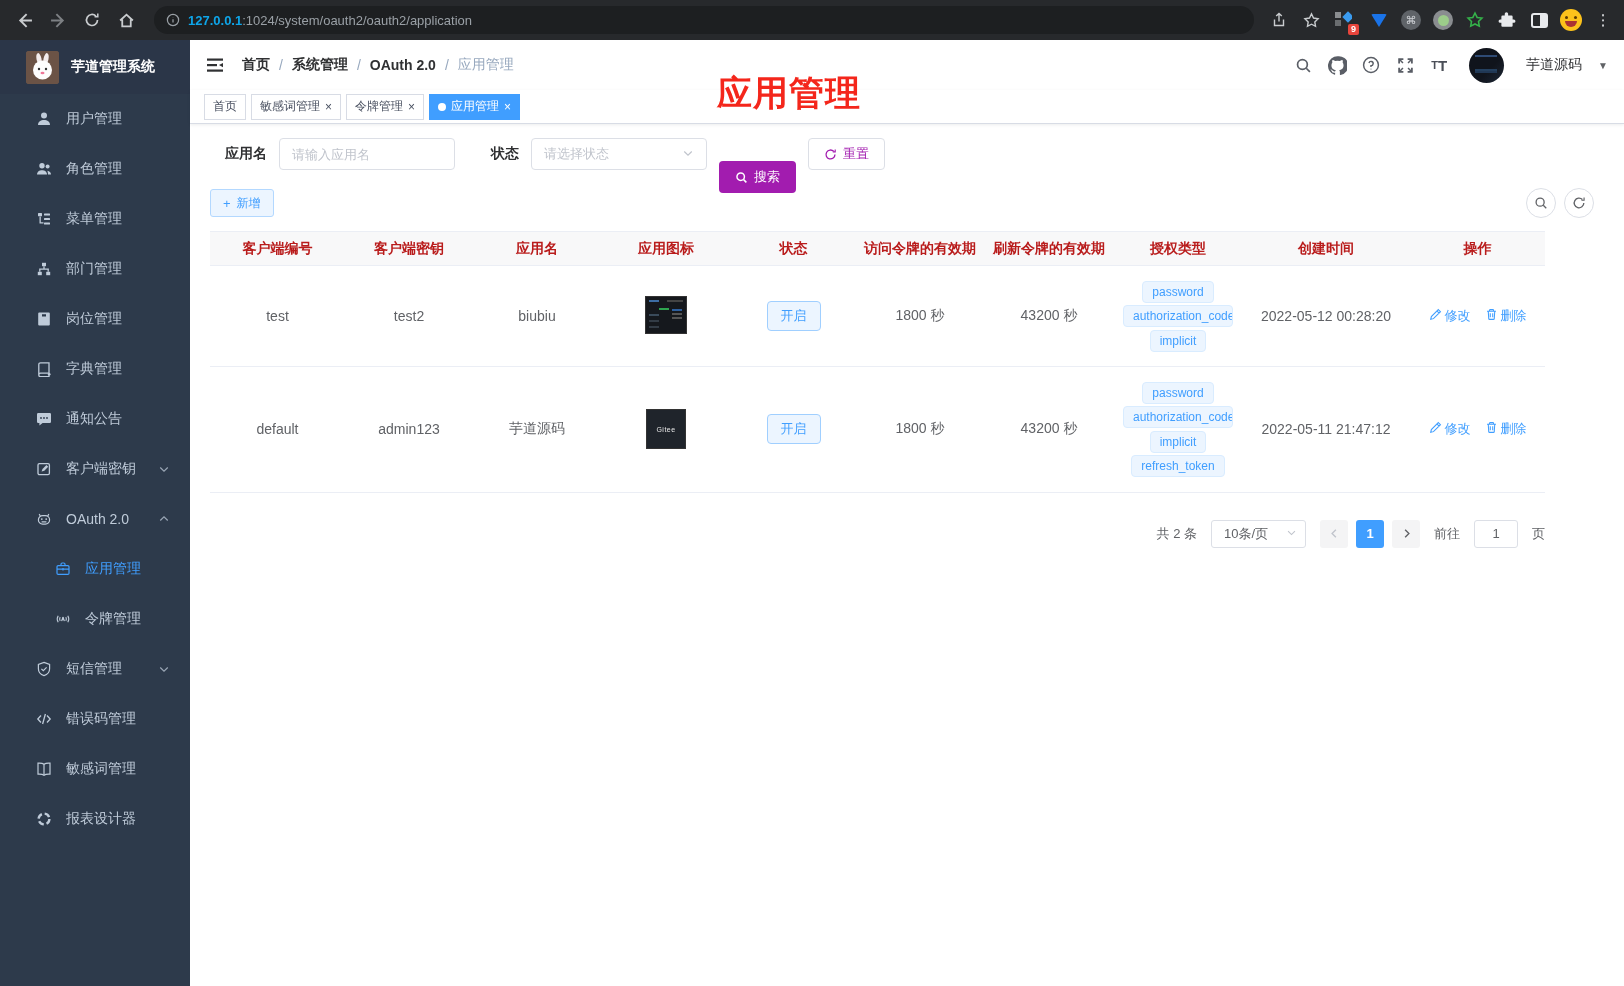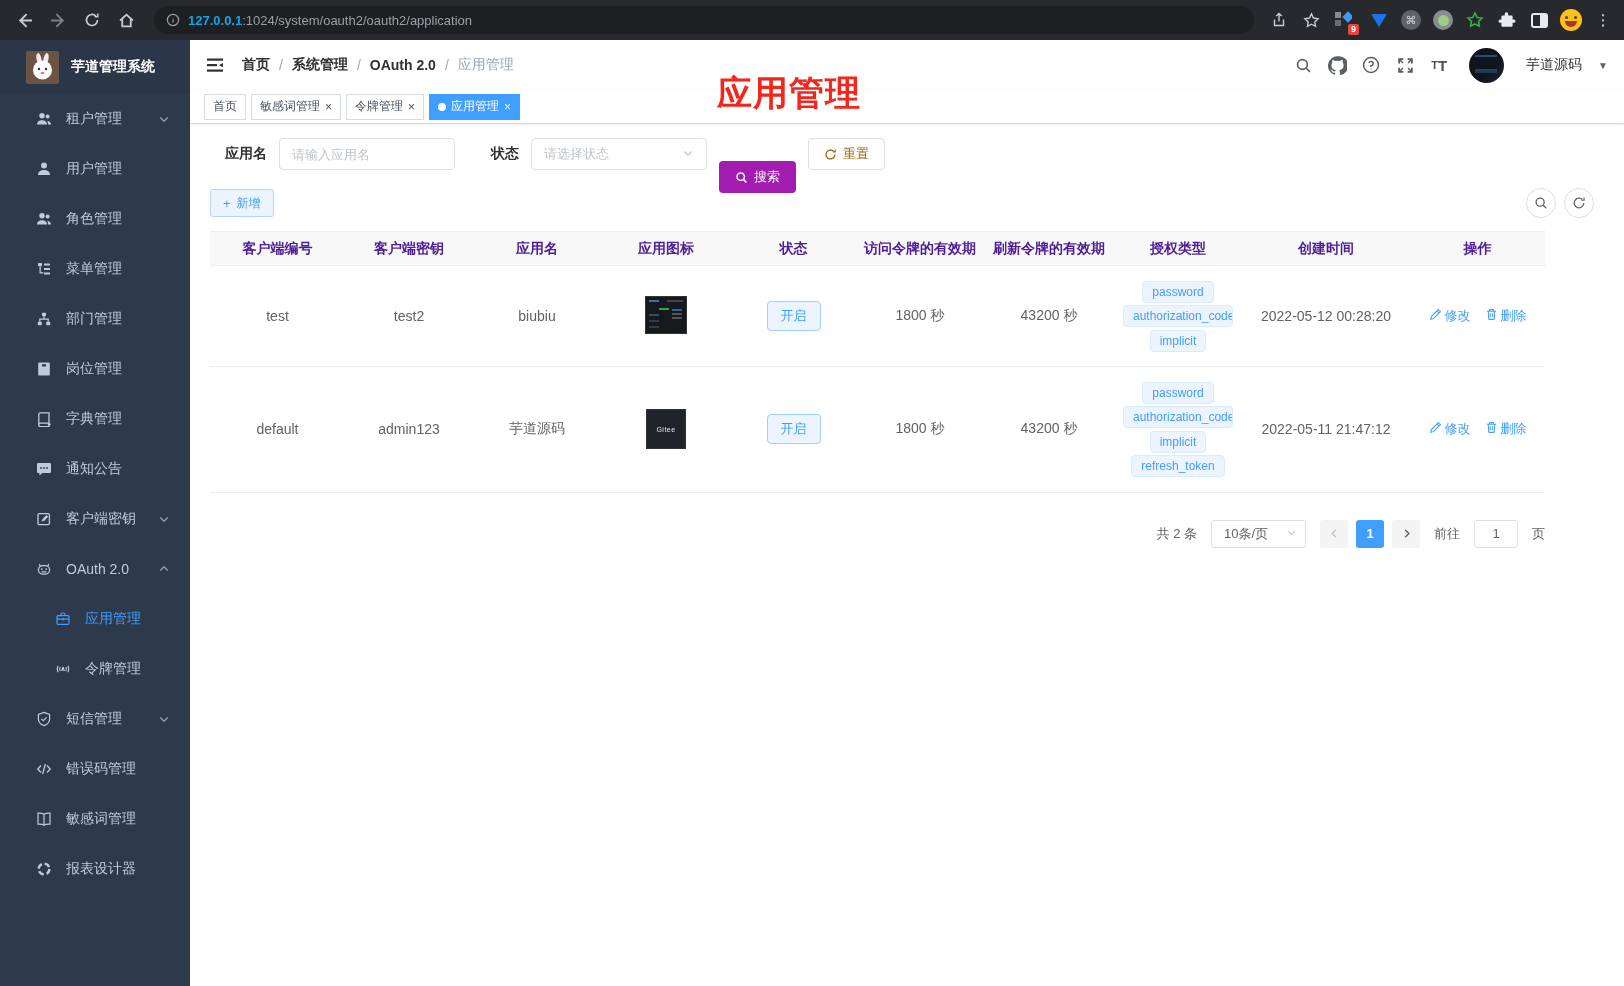--- a/index.html
+++ b/index.html
@@ -70,29 +70,29 @@
   .content { padding:14px 20px 0 20px; }
   .filter-row { display:flex; align-items:center; height:32px; padding-left:15px; }
   .f-label { font-size:14px; font-weight:600; color:#303133; margin-right:12px; }
   .f-input { width:176px; height:32px; border:1px solid #dcdfe6; border-radius:4px; padding:0 12px; font-size:13px; color:#606266; font-family:inherit; }
   .f-input::placeholder { color:#c0c4cc; }
   .f-select { width:176px; height:32px; border:1px solid #dcdfe6; border-radius:4px; padding:0 12px; font-size:13px; color:#c0c4cc; display:flex; align-items:center; justify-content:space-between; cursor:pointer; }
   .f-select .chev { color:#c0c4cc; }
   .gap36 { width:36px; } .gap12 { width:12px; }
   .btn { height:32px; border-radius:4px; font-size:13px; display:inline-flex; align-items:center; justify-content:center; gap:6px; padding:0 15px; cursor:pointer; border:1px solid transparent; font-family:inherit; }
   .btn-primary { background:#a21caf; color:#fff;margin-top:46px; }
-  .btn-plain { background:#fff; border-color:#dcdfe6; color:#a16207; }
+  .btn-plain { background:#fff; border-color:#dcdfe6; color:#a21caf; }
   .btn-add { background:#ecf5ff; border-color:#b3d8ff; color:#409eff; height:28px; font-size:12px; padding:0 12px; border-radius:3px; }
 
   .ops-row { display:flex; align-items:center; margin-top:18px; }
   .ops-right { margin-left:auto; display:flex; gap:8px; padding-right:10px; }
   .circle-btn { width:30px; height:30px; border-radius:50%; border:1px solid #dcdfe6; background:#fff; display:flex; align-items:center; justify-content:center; color:#606266; cursor:pointer; }
 
   table.grid { border-collapse:collapse; margin-top:13px; width:1335px; table-layout:fixed; font-size:14px; color:#606266; }
-  .grid th { background:#f8f8f9; border-top:1px solid #ebeef5; border-bottom:1px solid #ebeef5; height:34px; font-size:14px; color:#4c1d95; font-weight:bold; text-align:center; }
+  .grid th { background:#f8f8f9; border-top:1px solid #ebeef5; border-bottom:1px solid #ebeef5; height:34px; font-size:14px; color:#b91c1c; font-weight:bold; text-align:center; }
   .grid td { border-bottom:1px solid #ebeef5; text-align:center; vertical-align:middle; padding:12px 4px; }
   .status-tag { display:inline-block; background:#ecf5ff; border:1px solid #a0cfff; color:#409eff; border-radius:4px; font-size:13px; padding:5px 13px; }
   .grant-tag { display:block; margin:2.5px auto; width:fit-content; max-width:110px; overflow:hidden; white-space:nowrap; background:#ecf5ff; border:1px solid #d9ecff; color:#409eff; border-radius:4px; font-size:12px; line-height:20px; padding:0 9px; }
   .thumb1 { display:inline-block; width:42px; height:38px; background:#15181d; border:1px solid #333; position:relative; }
   .thumb1:before { content:""; position:absolute; left:3px; top:3px; width:10px; height:2px; background:#3d6ea5; box-shadow:18px 0 0 #444, 24px 0 0 #444, 10px 8px 0 #2ea44f, 0 14px 0 #3a4a5a, 0 20px 0 #333c46, 0 26px 0 #333c46; }
   .thumb1:after { content:""; position:absolute; right:4px; top:12px; width:10px; height:2px; background:#2d5f9e; box-shadow:0 4px 0 #555, 0 8px 0 #555; }
   .thumb2 { display:inline-block; width:40px; height:40px; background:#1f242b; border:1px solid #333; color:#e8e8e8; font-size:7px; line-height:40px; text-align:center; letter-spacing:.5px; }
   .act-link { color:#409eff; font-size:13px; display:inline-flex; align-items:center; gap:3px; cursor:pointer; }
   .act-link + .act-link { margin-left:14px; }
 
@@ -197,36 +197,20 @@
             <ellipse cx="20" cy="8" rx="2.5" ry="6" fill="#f3ecec" transform="rotate(12 20 8)"></ellipse>
             <circle cx="16.5" cy="19" r="9.5" fill="#fdfdfd"></circle>
             <circle cx="13" cy="18" r="1.2" fill="#333"></circle>
             <circle cx="20" cy="18" r="1.2" fill="#333"></circle>
             <ellipse cx="16.5" cy="22" rx="2" ry="1.3" fill="#e79"></ellipse>
           </svg>
       </span>
       <span class="logo-title">芋道管理系统</span>
     </div>
     <nav class="menu" id="menu">
-        <div class="menu-item">
-          <span class="mi-icon">
-            <svg width="16" height="16" viewBox="0 0 16 16" fill="currentColor">
-              <circle cx="6" cy="4.8" r="2.7"></circle>
-              <path d="M1 13.6c0-2.9 2.4-4.3 5-4.3s5 1.4 5 4.3z"></path>
-              <circle cx="11.6" cy="5.4" r="2"></circle>
-              <path d="M11.4 9.7c2 .3 3.6 1.6 3.6 3.9h-3c0-1.5-.2-2.8-.6-3.9z"></path>
-            </svg>
-          </span>
-          <span class="mi-label">租户管理</span>
-          <span class="mi-chevron down">
-            <svg width="12" height="12" viewBox="0 0 16 16" fill="none" stroke="currentColor" stroke-width="1.6">
-              <path d="M3 6l5 5 5-5"></path>
-            </svg>
-          </span>
-        </div>
         <div class="menu-item">
           <span class="mi-icon">
             <svg width="16" height="16" viewBox="0 0 16 16" fill="currentColor">
               <circle cx="8" cy="4.6" r="3"></circle>
               <path d="M2 14c0-3.3 2.7-4.9 6-4.9s6 1.6 6 4.9z"></path>
             </svg>
           </span>
           <span class="mi-label">用户管理</span>
         </div>
         <div class="menu-item">

